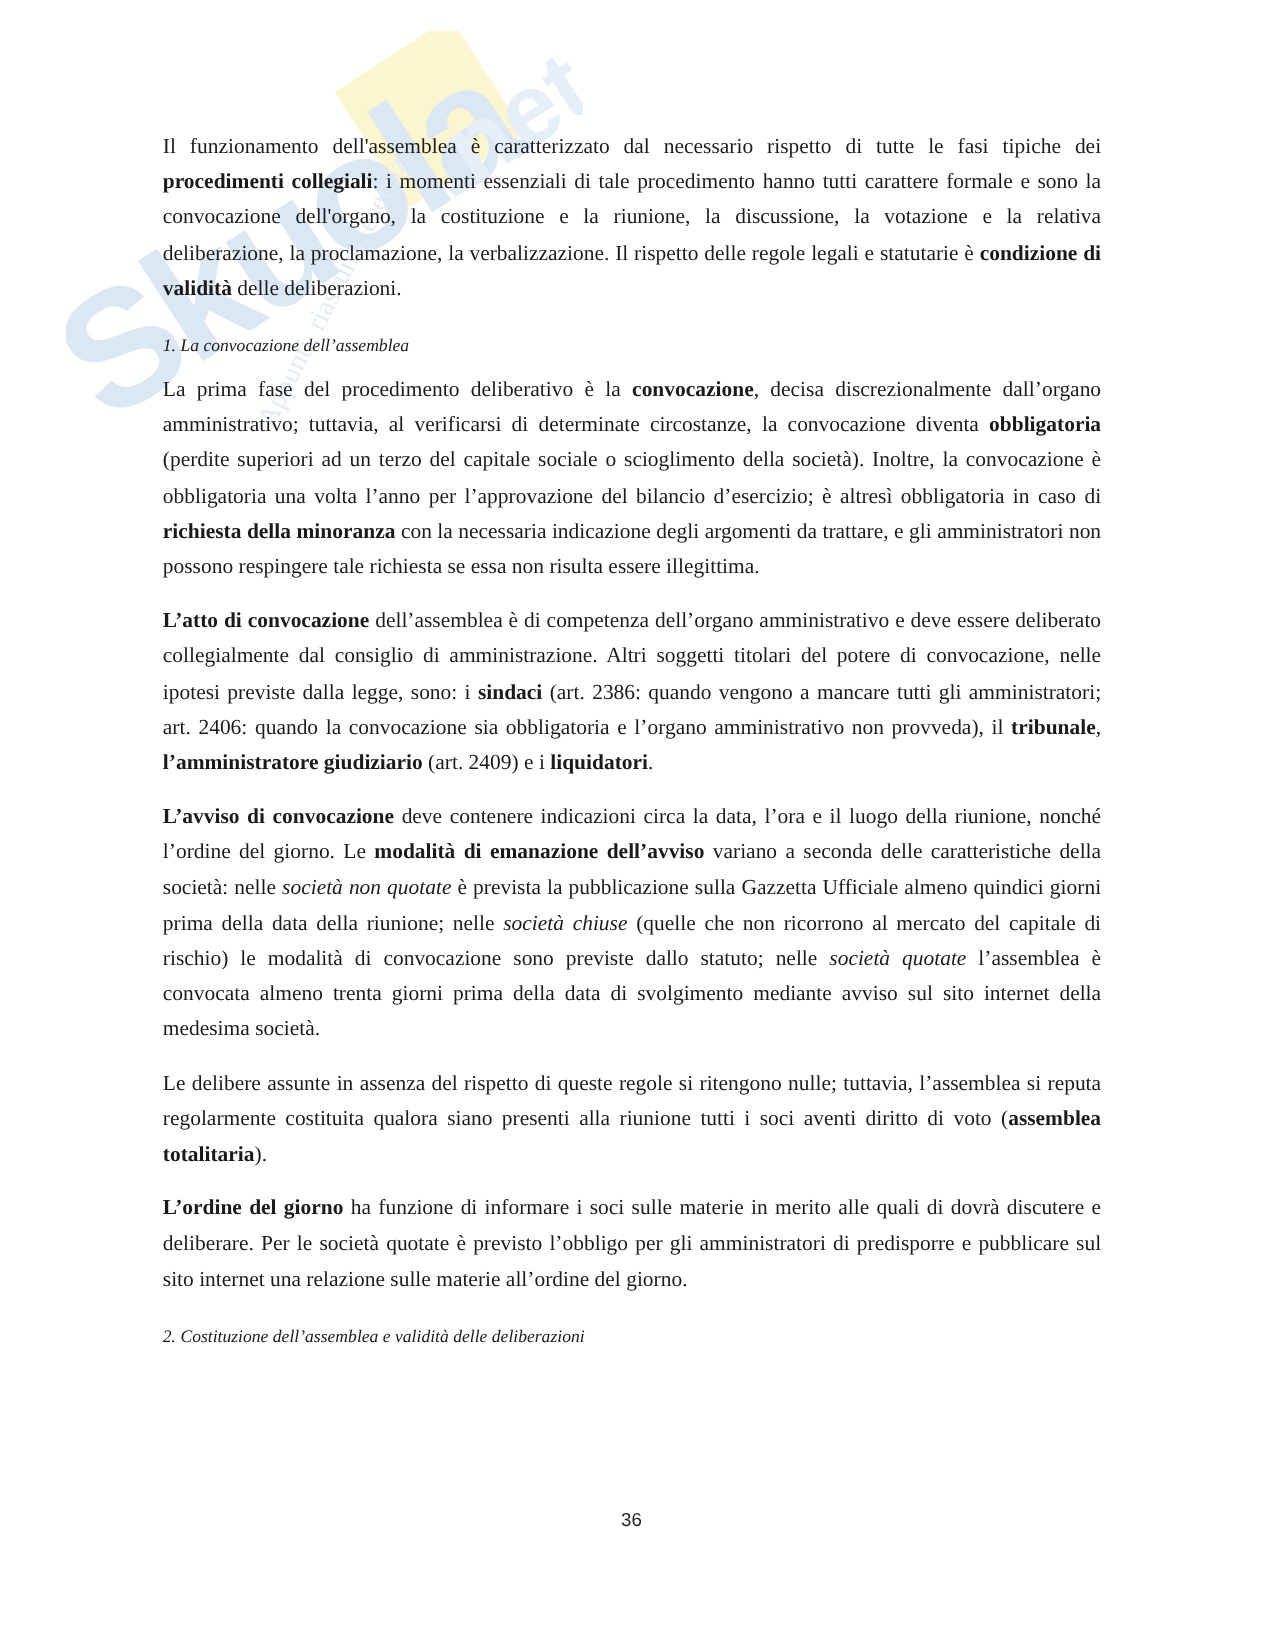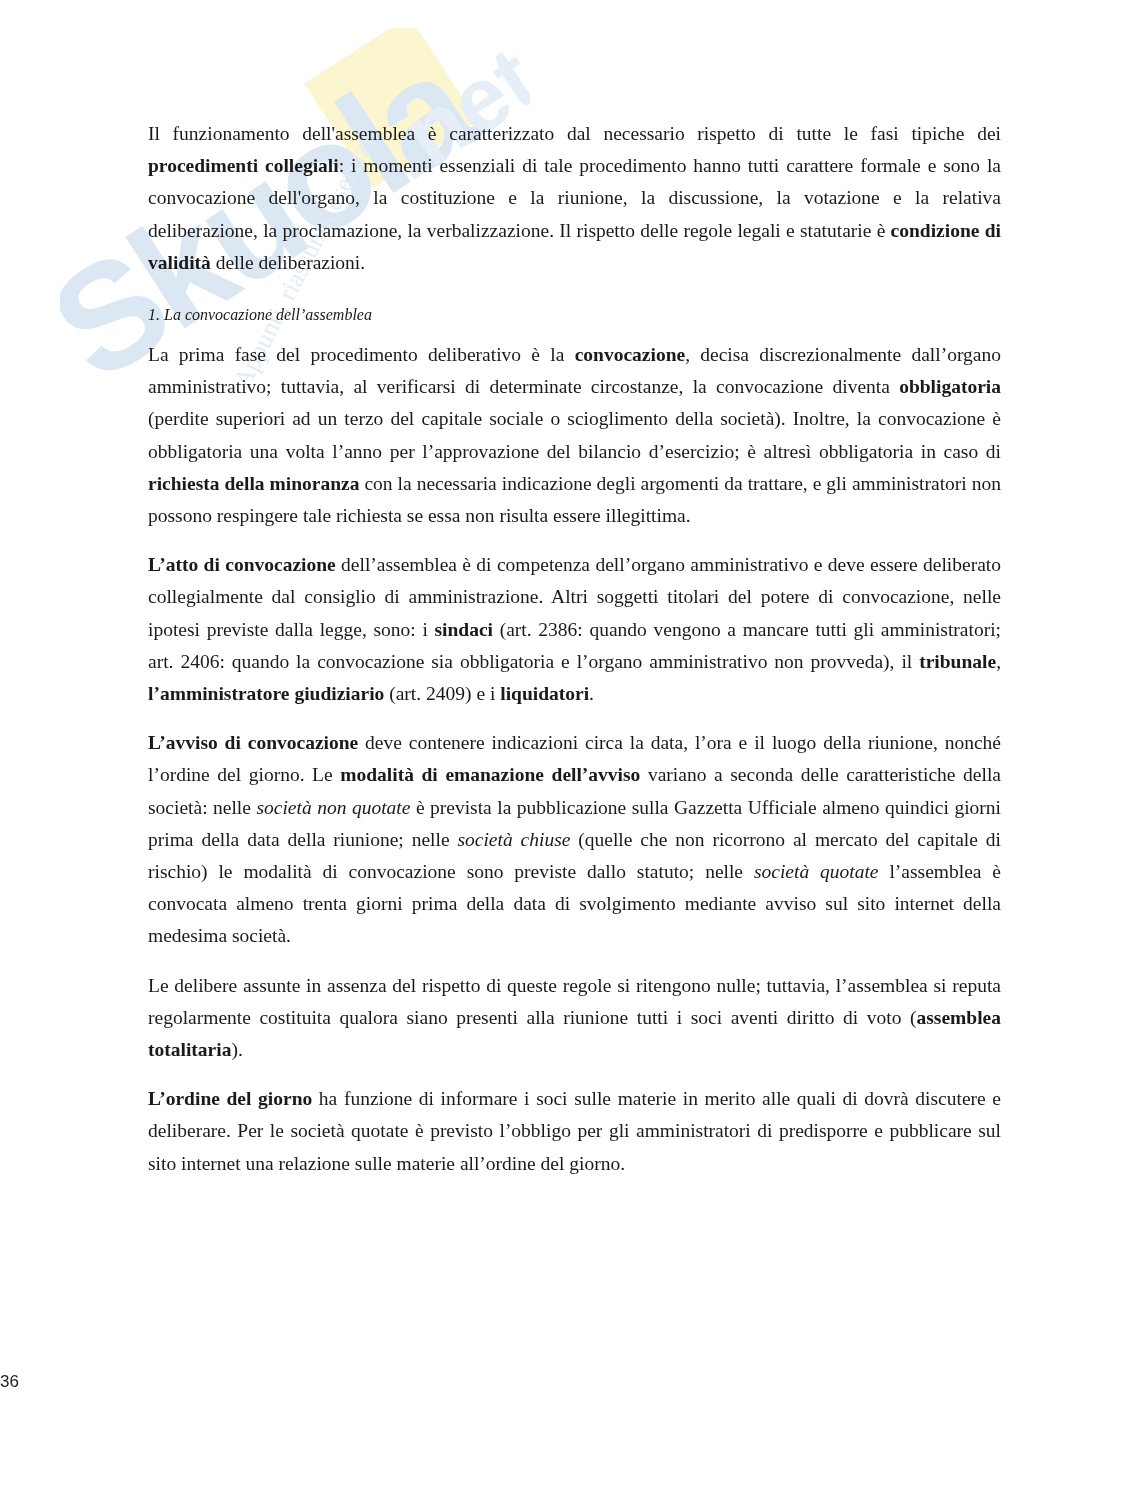--- a/index.html
+++ b/index.html
@@ -70,20 +70,21 @@
   p.para:last-child { margin-bottom: 0; }
 
   b, strong { font-weight: bold; }
   i, em { font-style: italic; }
 
   #page-number {
     position: absolute;
     left: 0;
     right: 0;
     top: 1372px;
+    text-align: center;
     font-family: "Liberation Sans", "DejaVu Sans", sans-serif;
     font-size: 17px;
     color: #222;
     z-index: 2;
   }
 </style>
 </head>
 <body>
 
 <div id="watermark">
@@ -123,18 +124,19 @@
 
     <p class="para"><b>L’atto di convocazione</b><span> dell’assemblea è di competenza dell’organo amministrativo e deve essere deliberato collegialmente dal consiglio di amministrazione. Altri soggetti titolari del potere di convocazione, nelle ipotesi previste dalla legge, sono: i </span><b>sindaci</b><span> (art. 2386: quando vengono a mancare tutti gli amministratori; art. 2406: quando la convocazione sia obbligatoria e l’organo amministrativo non provveda), il </span><b>tribunale</b><span>, </span><b>l’amministratore giudiziario</b><span> (art. 2409) e i </span><b>liquidatori</b><span>.</span></p>
 
     <p class="para"><b>L’avviso di convocazione</b><span> deve contenere indicazioni circa la data, l’ora e il luogo della riunione, nonché l’ordine del giorno. Le </span><b>modalità di emanazione dell’avviso</b><span> variano a seconda delle caratteristiche della società: nelle </span><i>società non quotate</i><span> è prevista la pubblicazione sulla Gazzetta Ufficiale almeno quindici giorni prima della data della riunione; nelle </span><i>società chiuse</i><span> (quelle che non ricorrono al mercato del capitale di rischio) le modalità di convocazione sono previste dallo statuto; nelle </span><i>società quotate</i><span> l’assemblea è convocata almeno trenta giorni prima della data di svolgimento mediante avviso sul sito internet della medesima società.</span></p>
 
 
     <p class="para"><span>Le delibere assunte in assenza del rispetto di queste regole si ritengono nulle; tuttavia, l’assemblea si reputa regolarmente costituita qualora siano presenti alla riunione tutti i soci aventi diritto di voto (</span><b>assemblea totalitaria</b><span>).</span></p>
 
     <p class="para"><b>L’ordine del giorno</b><span> ha funzione di informare i soci sulle materie in merito alle quali di dovrà discutere e deliberare. Per le società quotate è previsto l’obbligo per gli amministratori di predisporre e pubblicare sul sito internet una relazione sulle materie all’ordine del giorno.</span></p>
 
+    <h2 class="section-title">2. Costituzione dell’assemblea e validità delle deliberazioni</h2>
 
 
   </div>
 </div>
 
 <div id="page-number">36</div>
 
 </body></html>

